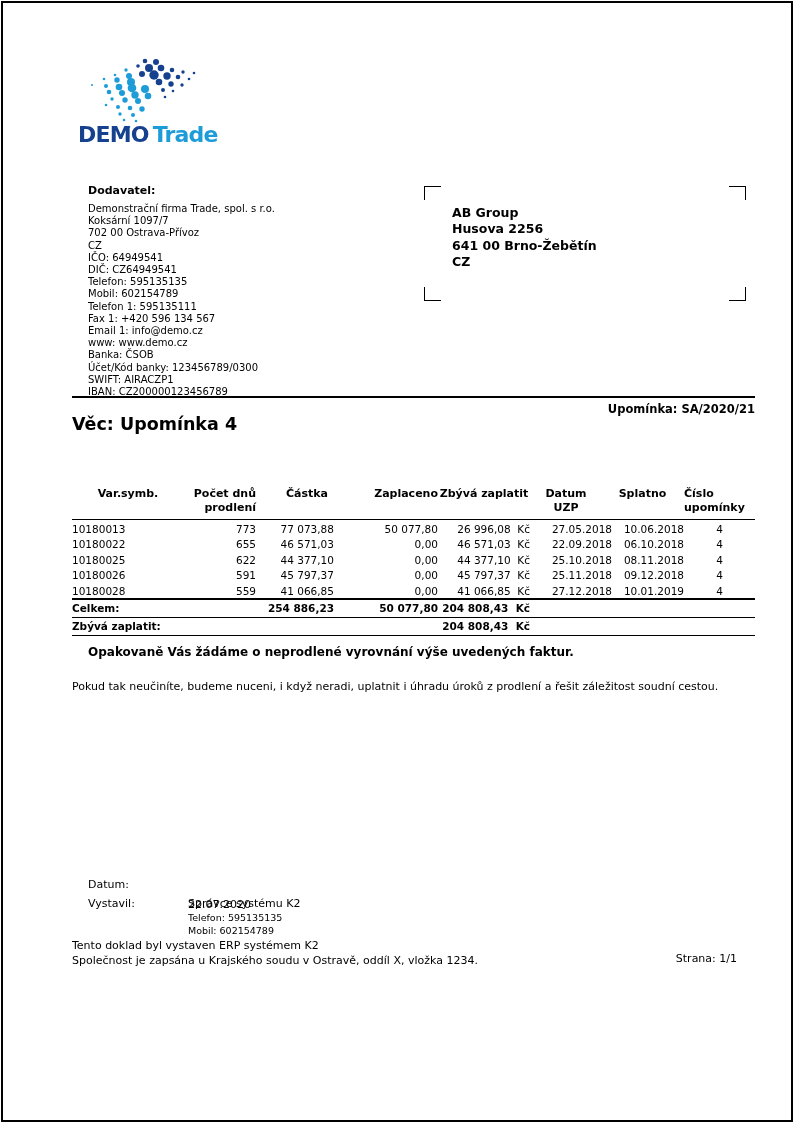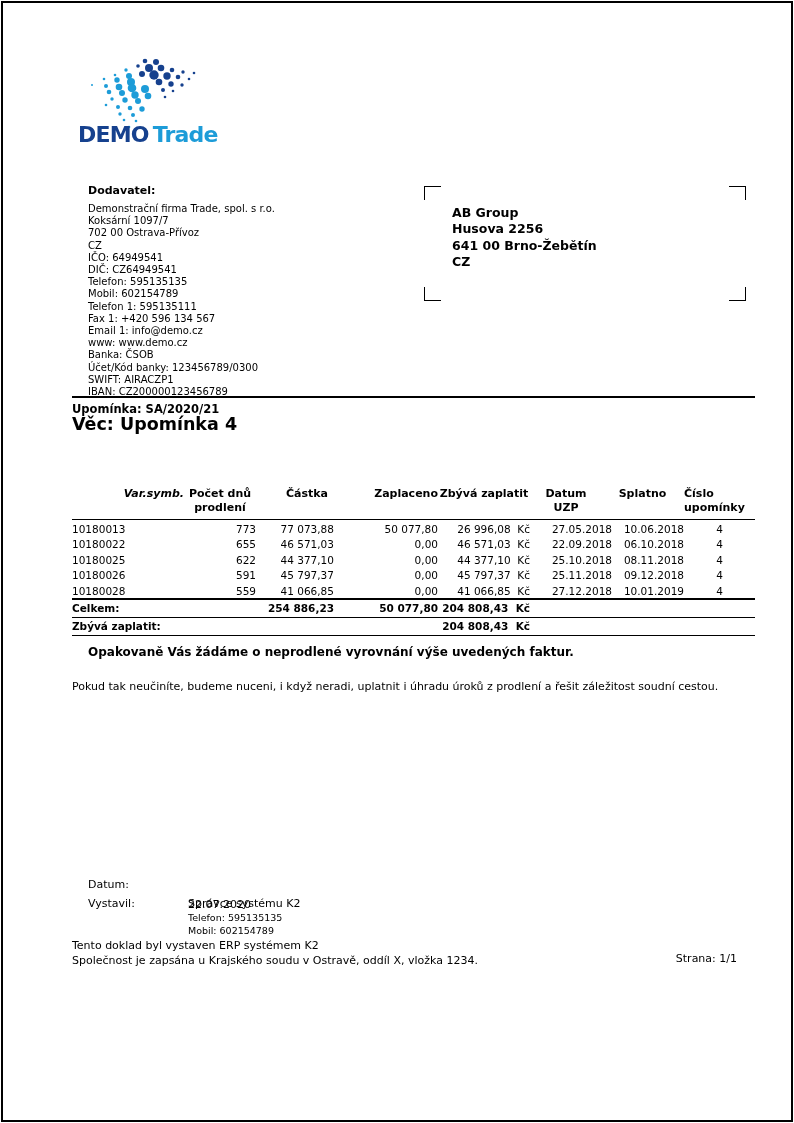--- a/index.html
+++ b/index.html
@@ -38,39 +38,39 @@
   .cropbox{left:424px;top:186px;width:322px;height:115px;}
   .crop{position:absolute;width:16px;height:13px;}
   .crop.tl{left:0;top:0;border-left:1px solid #000;border-top:1px solid #000;}
   .crop.tr{right:0;top:0;border-right:1px solid #000;border-top:1px solid #000;}
   .crop.bl{left:0;bottom:0;border-left:1px solid #000;border-bottom:1px solid #000;}
   .crop.br{right:0;bottom:0;border-right:1px solid #000;border-bottom:1px solid #000;}
   .recipient{left:452px;top:205px;width:280px;}
   .recipient .line{font-size:12.5px;font-weight:bold;line-height:16.3px;white-space:nowrap;}
 
   .top-rule{left:72px;top:396px;width:683px;height:2px;background:#000;}
-  .reminder-ref{left:72px;top:402px;width:683px;font-size:11.5px;font-weight:bold;}
+  .reminder-ref{left:72px;top:402px;width:683px;text-align:right;font-size:11.5px;font-weight:bold;}
   .subject{left:72px;top:414px;font-size:17.5px;font-weight:bold;}
   .intro{left:72px;top:444px;width:690px;font-size:11px;}
 
   
   .tbl-wrap{left:72px;top:487px;width:683px;}
   table.doc{border-collapse:collapse;table-layout:fixed;width:683px;}
   table.doc th, table.doc td{
     white-space:pre;overflow:visible;
     font-size:10.5px;padding:0;
   }
   table.doc thead th{
     font-size:11px;font-weight:bold;vertical-align:top;
     border-bottom:1px solid #000;padding-bottom:4px;line-height:14px;
   }
   table.doc tbody.data td{padding:2.5px 0 1px 0;line-height:12px;}
   
-  thead th:nth-child(1){text-align:right;font-style:italic;}
-  thead th:nth-child(2){text-align:center;}
+  thead th:nth-child(1){text-align:center;}
+  thead th:nth-child(2){text-align:right;}
   thead th:nth-child(3){text-align:right;padding-right:6px;}
   thead th:nth-child(4){text-align:right;}
   thead th:nth-child(5){text-align:center;margin-top:12px;}
   thead th:nth-child(6){text-align:center;padding-right:10px;}
   thead th:nth-child(7){text-align:center;padding-right:11px;}
   thead th:nth-child(8){text-align:left;}
   
   tbody td:nth-child(1){text-align:left;}
   tbody td:nth-child(2){text-align:right;padding-right:6px;}
   tbody td:nth-child(3){text-align:right;padding-right:6px;}

